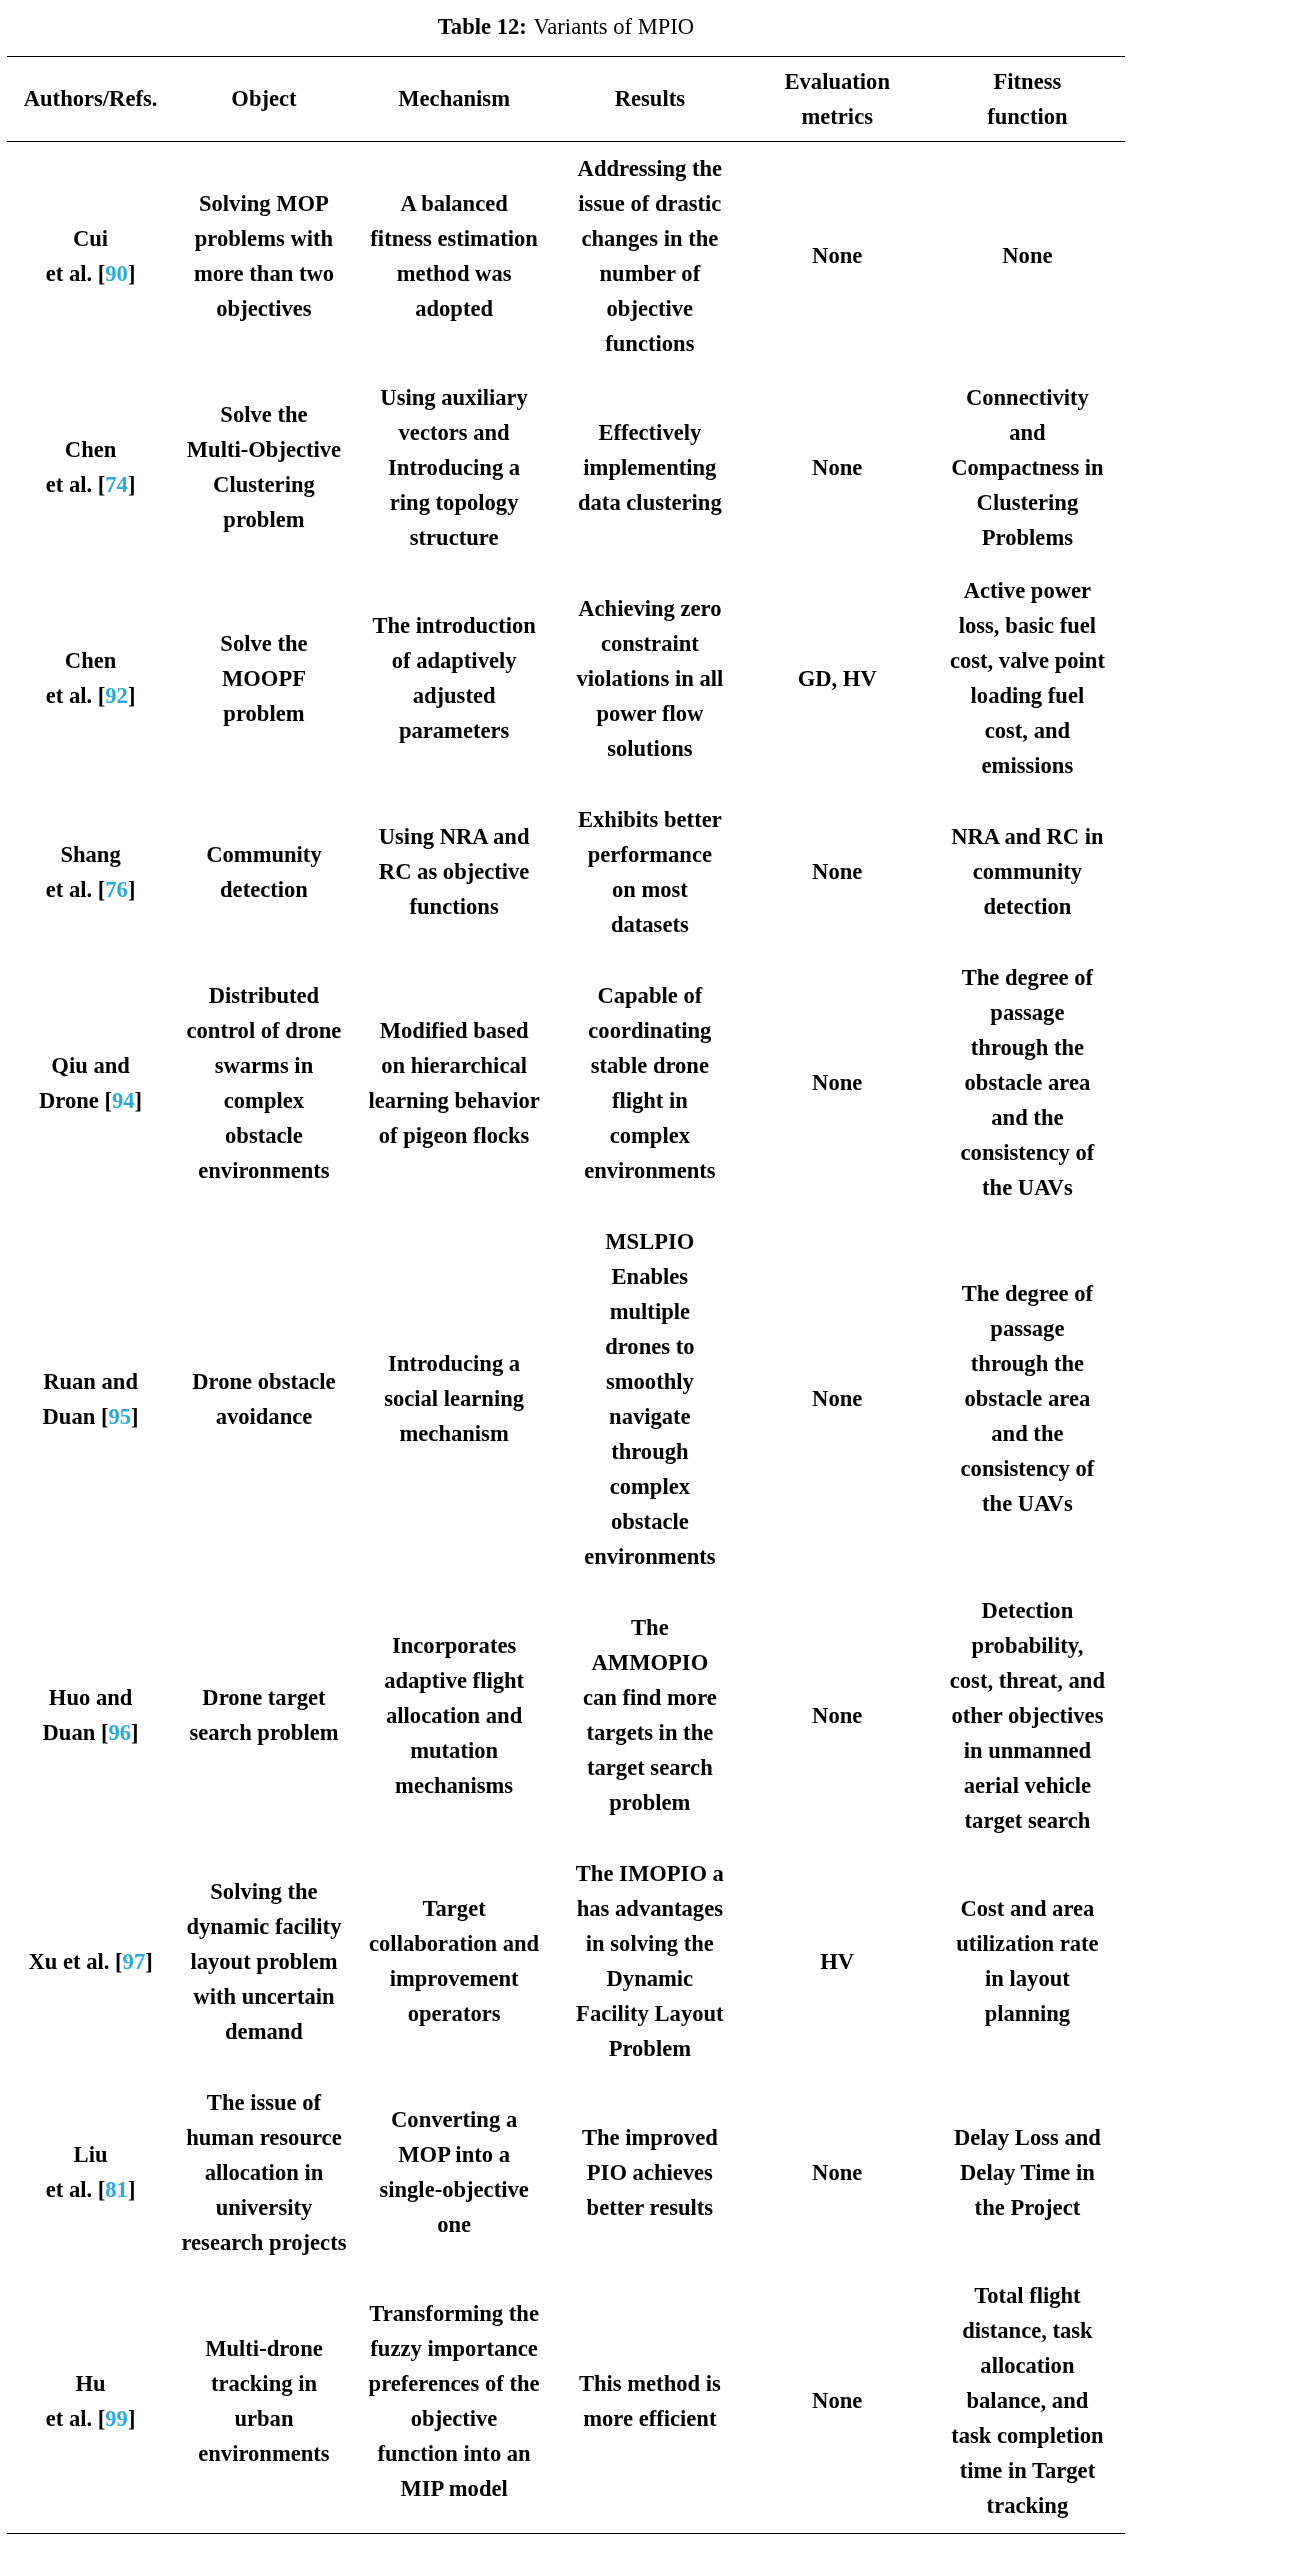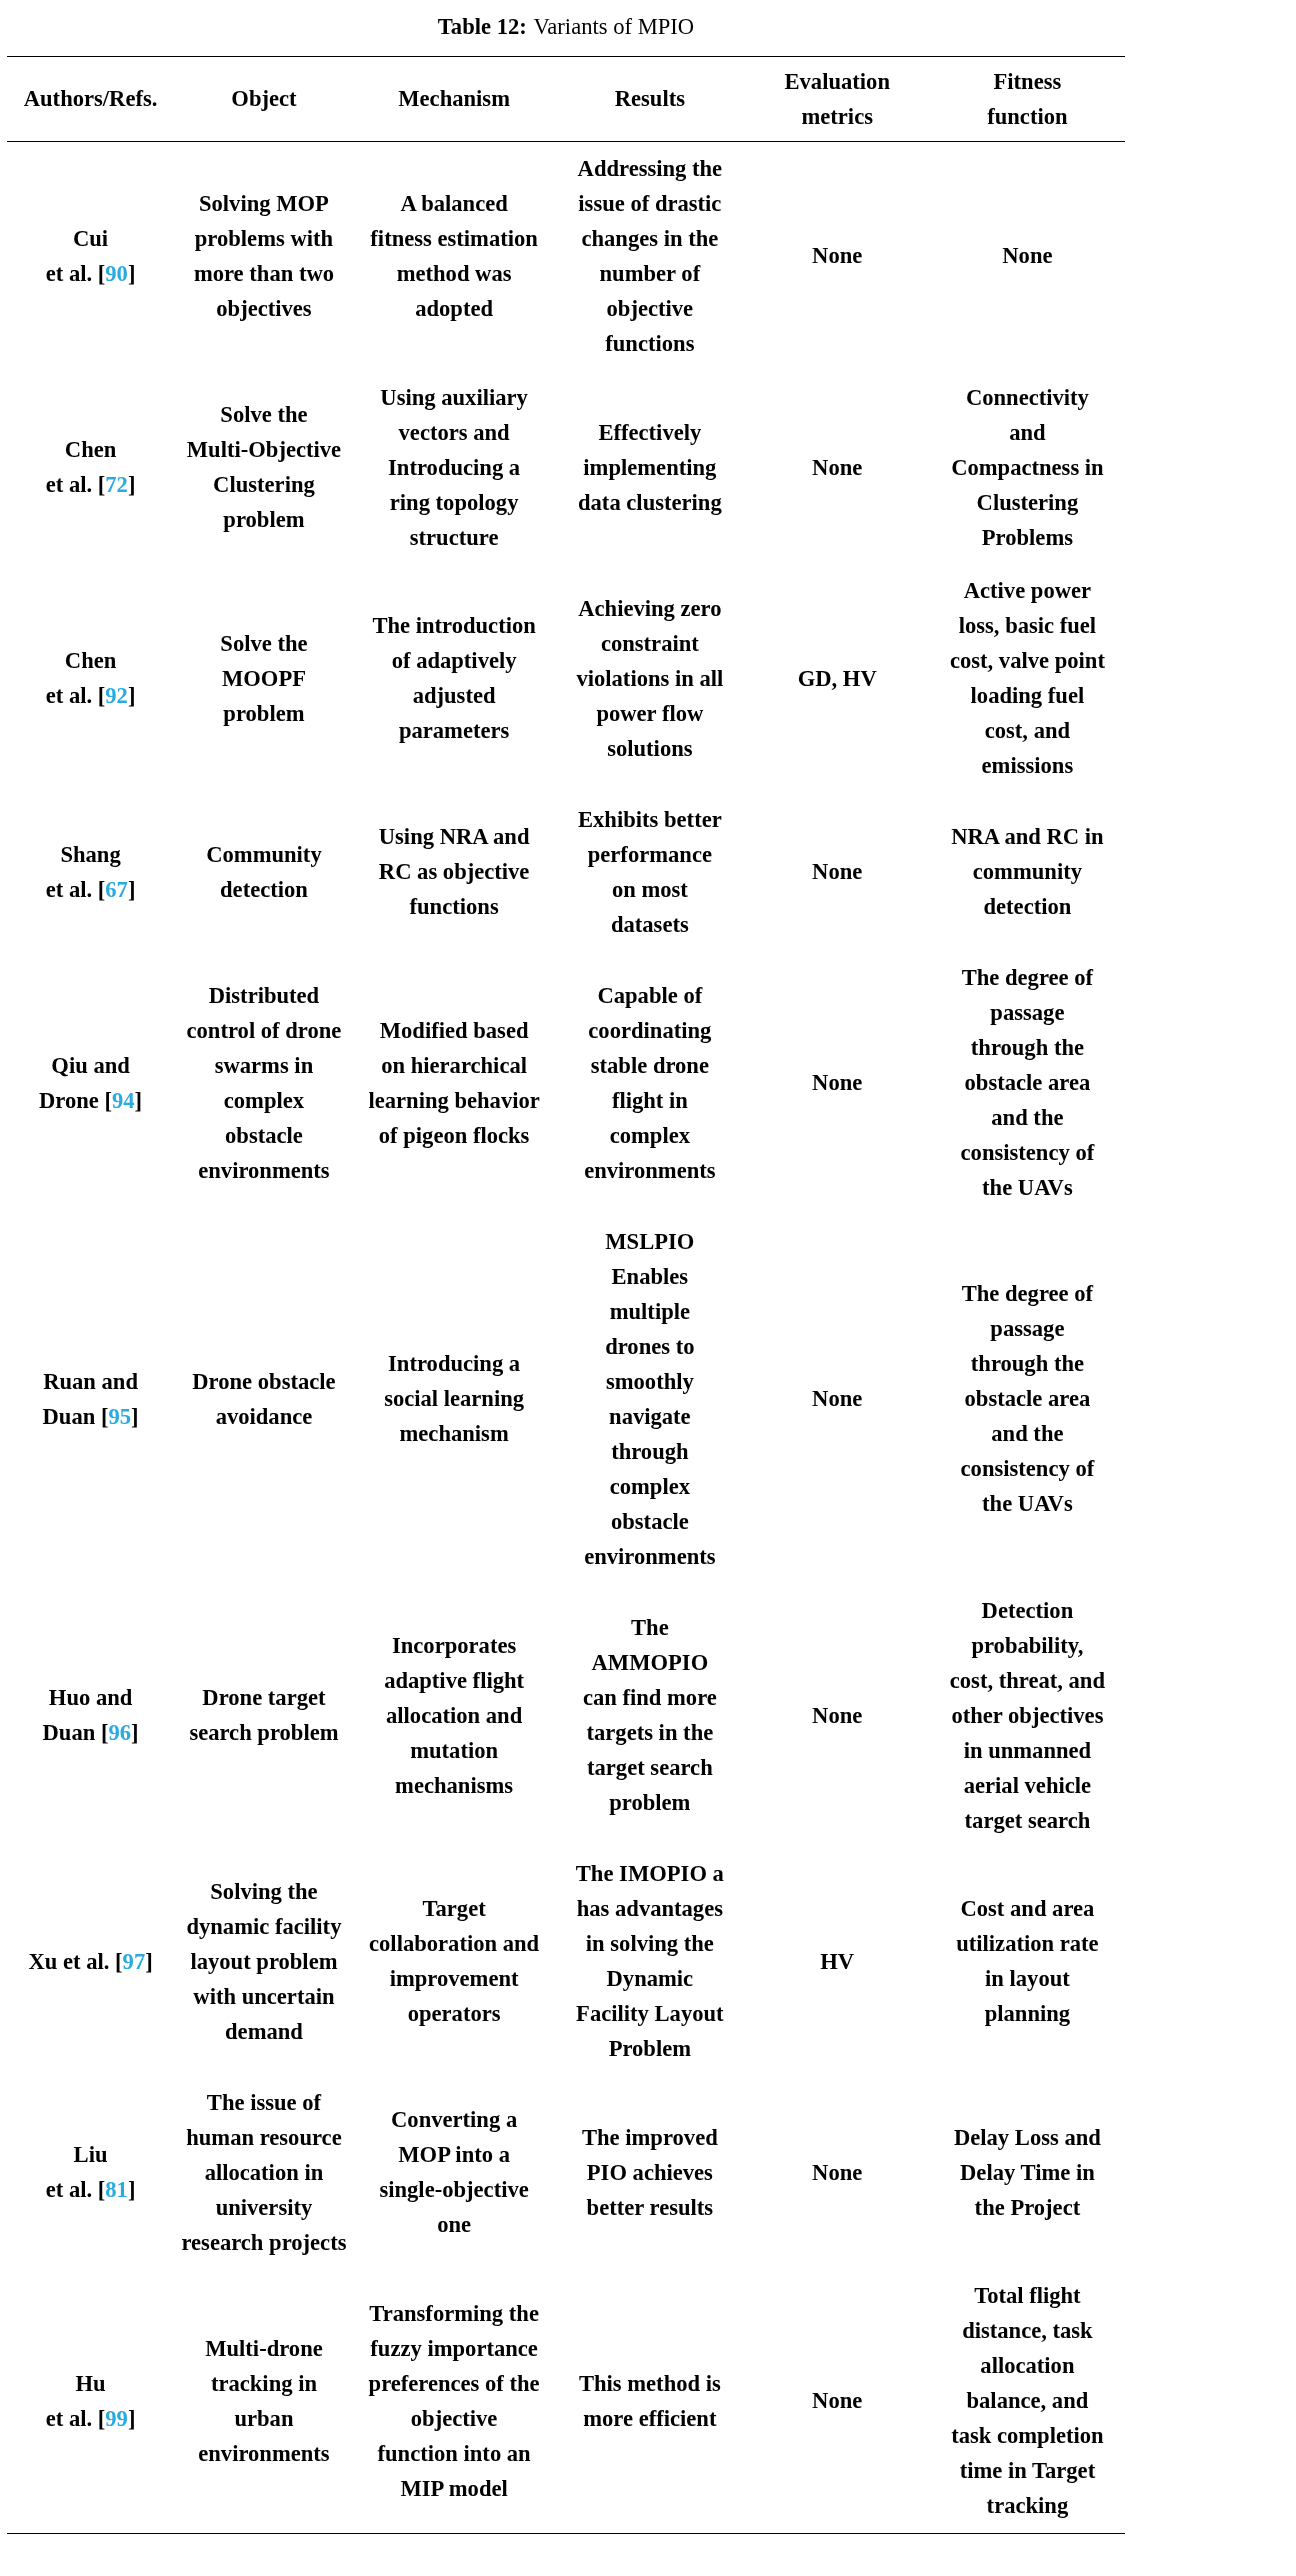--- a/index.html
+++ b/index.html
@@ -108,21 +108,21 @@
 issue of drastic
 changes in the
 number of
 objective
 functions</td>
           <td>None</td>
           <td>None</td>
         </tr>
         <tr>
           <td><span>Chen
-et al. [</span><span class="ref-link">72</span><span>]</span></td>
+et al. [</span><span class="ref-link">74</span><span>]</span></td>
           <td>Solve the
 Multi-Objective
 Clustering
 problem</td>
           <td>Using auxiliary
 vectors and
 Introducing a
 ring topology
 structure</td>
           <td>Effectively
@@ -153,21 +153,21 @@
           <td>GD, HV</td>
           <td>Active power
 loss, basic fuel
 cost, valve point
 loading fuel
 cost, and
 emissions</td>
         </tr>
         <tr>
           <td><span>Shang
-et al. [</span><span class="ref-link">67</span><span>]</span></td>
+et al. [</span><span class="ref-link">76</span><span>]</span></td>
           <td>Community
 detection</td>
           <td>Using NRA and
 RC as objective
 functions</td>
           <td>Exhibits better
 performance
 on most
 datasets</td>
           <td>None</td>

